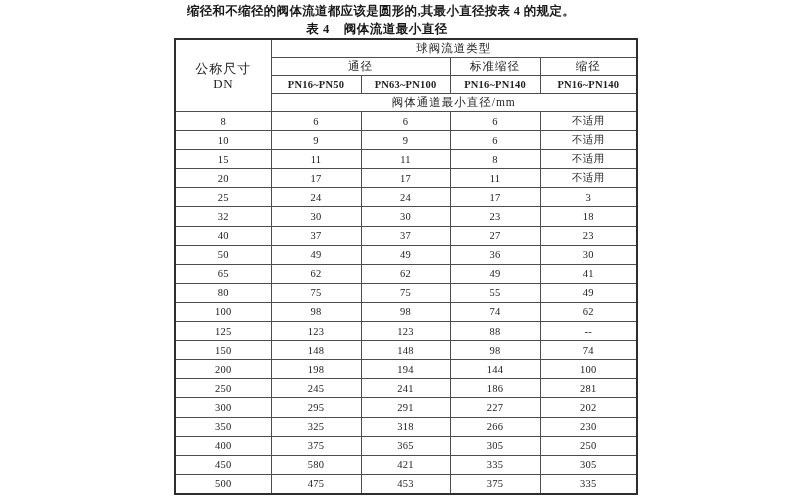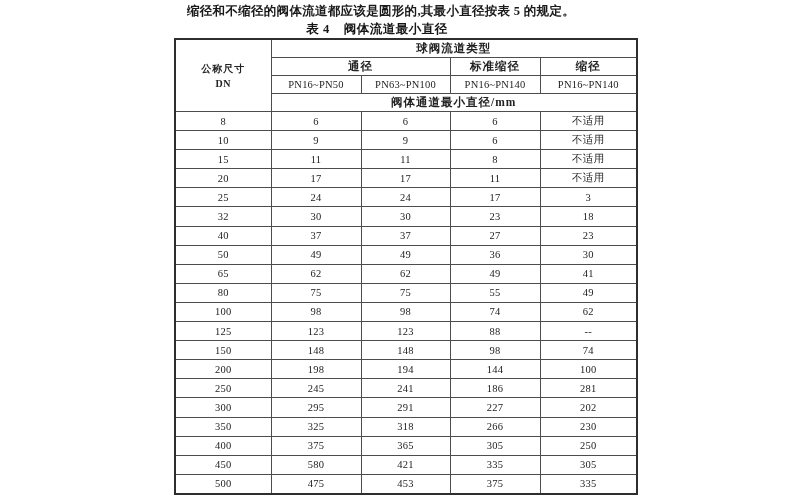--- a/index.html
+++ b/index.html
@@ -53,46 +53,46 @@
     border: 1px solid #4d4d4d;
     text-align: center;
     vertical-align: middle;
     padding: 0;
     font-weight: normal;
     color: #222222;
   }
   .data-table thead th {
     height: 17px;
     font-size: 11.5px;
-    font-weight: 700;
+    font-weight: 400;
     letter-spacing: 1px;
   }
   .data-table thead th.pn {
     font-size: 10.5px;
-    font-weight: normal;
+    font-weight: bold;
     letter-spacing: 0.2px;
   }
   .dn-header div {
     line-height: 15px;
-    font-size: 10px;
+    font-size: 13px;
     letter-spacing: 1px;
   }
   .dn-header .dn-line { letter-spacing: 0.5px; }
   .data-table tbody td {
     height: 18.1px;
     font-size: 10.5px;
     letter-spacing: 0.3px;
   }
 </style>
 </head>
 <body>
 
 <div class="page">
 
-  <p class="intro">缩径和不缩径的阀体流道都应该是圆形的,其最小直径按表 5 的规定。</p>
+  <p class="intro">缩径和不缩径的阀体流道都应该是圆形的,其最小直径按表 4 的规定。</p>
 
   <div class="caption">
     <span>表 4</span><span class="gap"></span><span>阀体流道最小直径</span>
   </div>
 
   <table class="data-table">
     <colgroup>
       <col style="width:96px">
       <col style="width:90px">
       <col style="width:89px">

